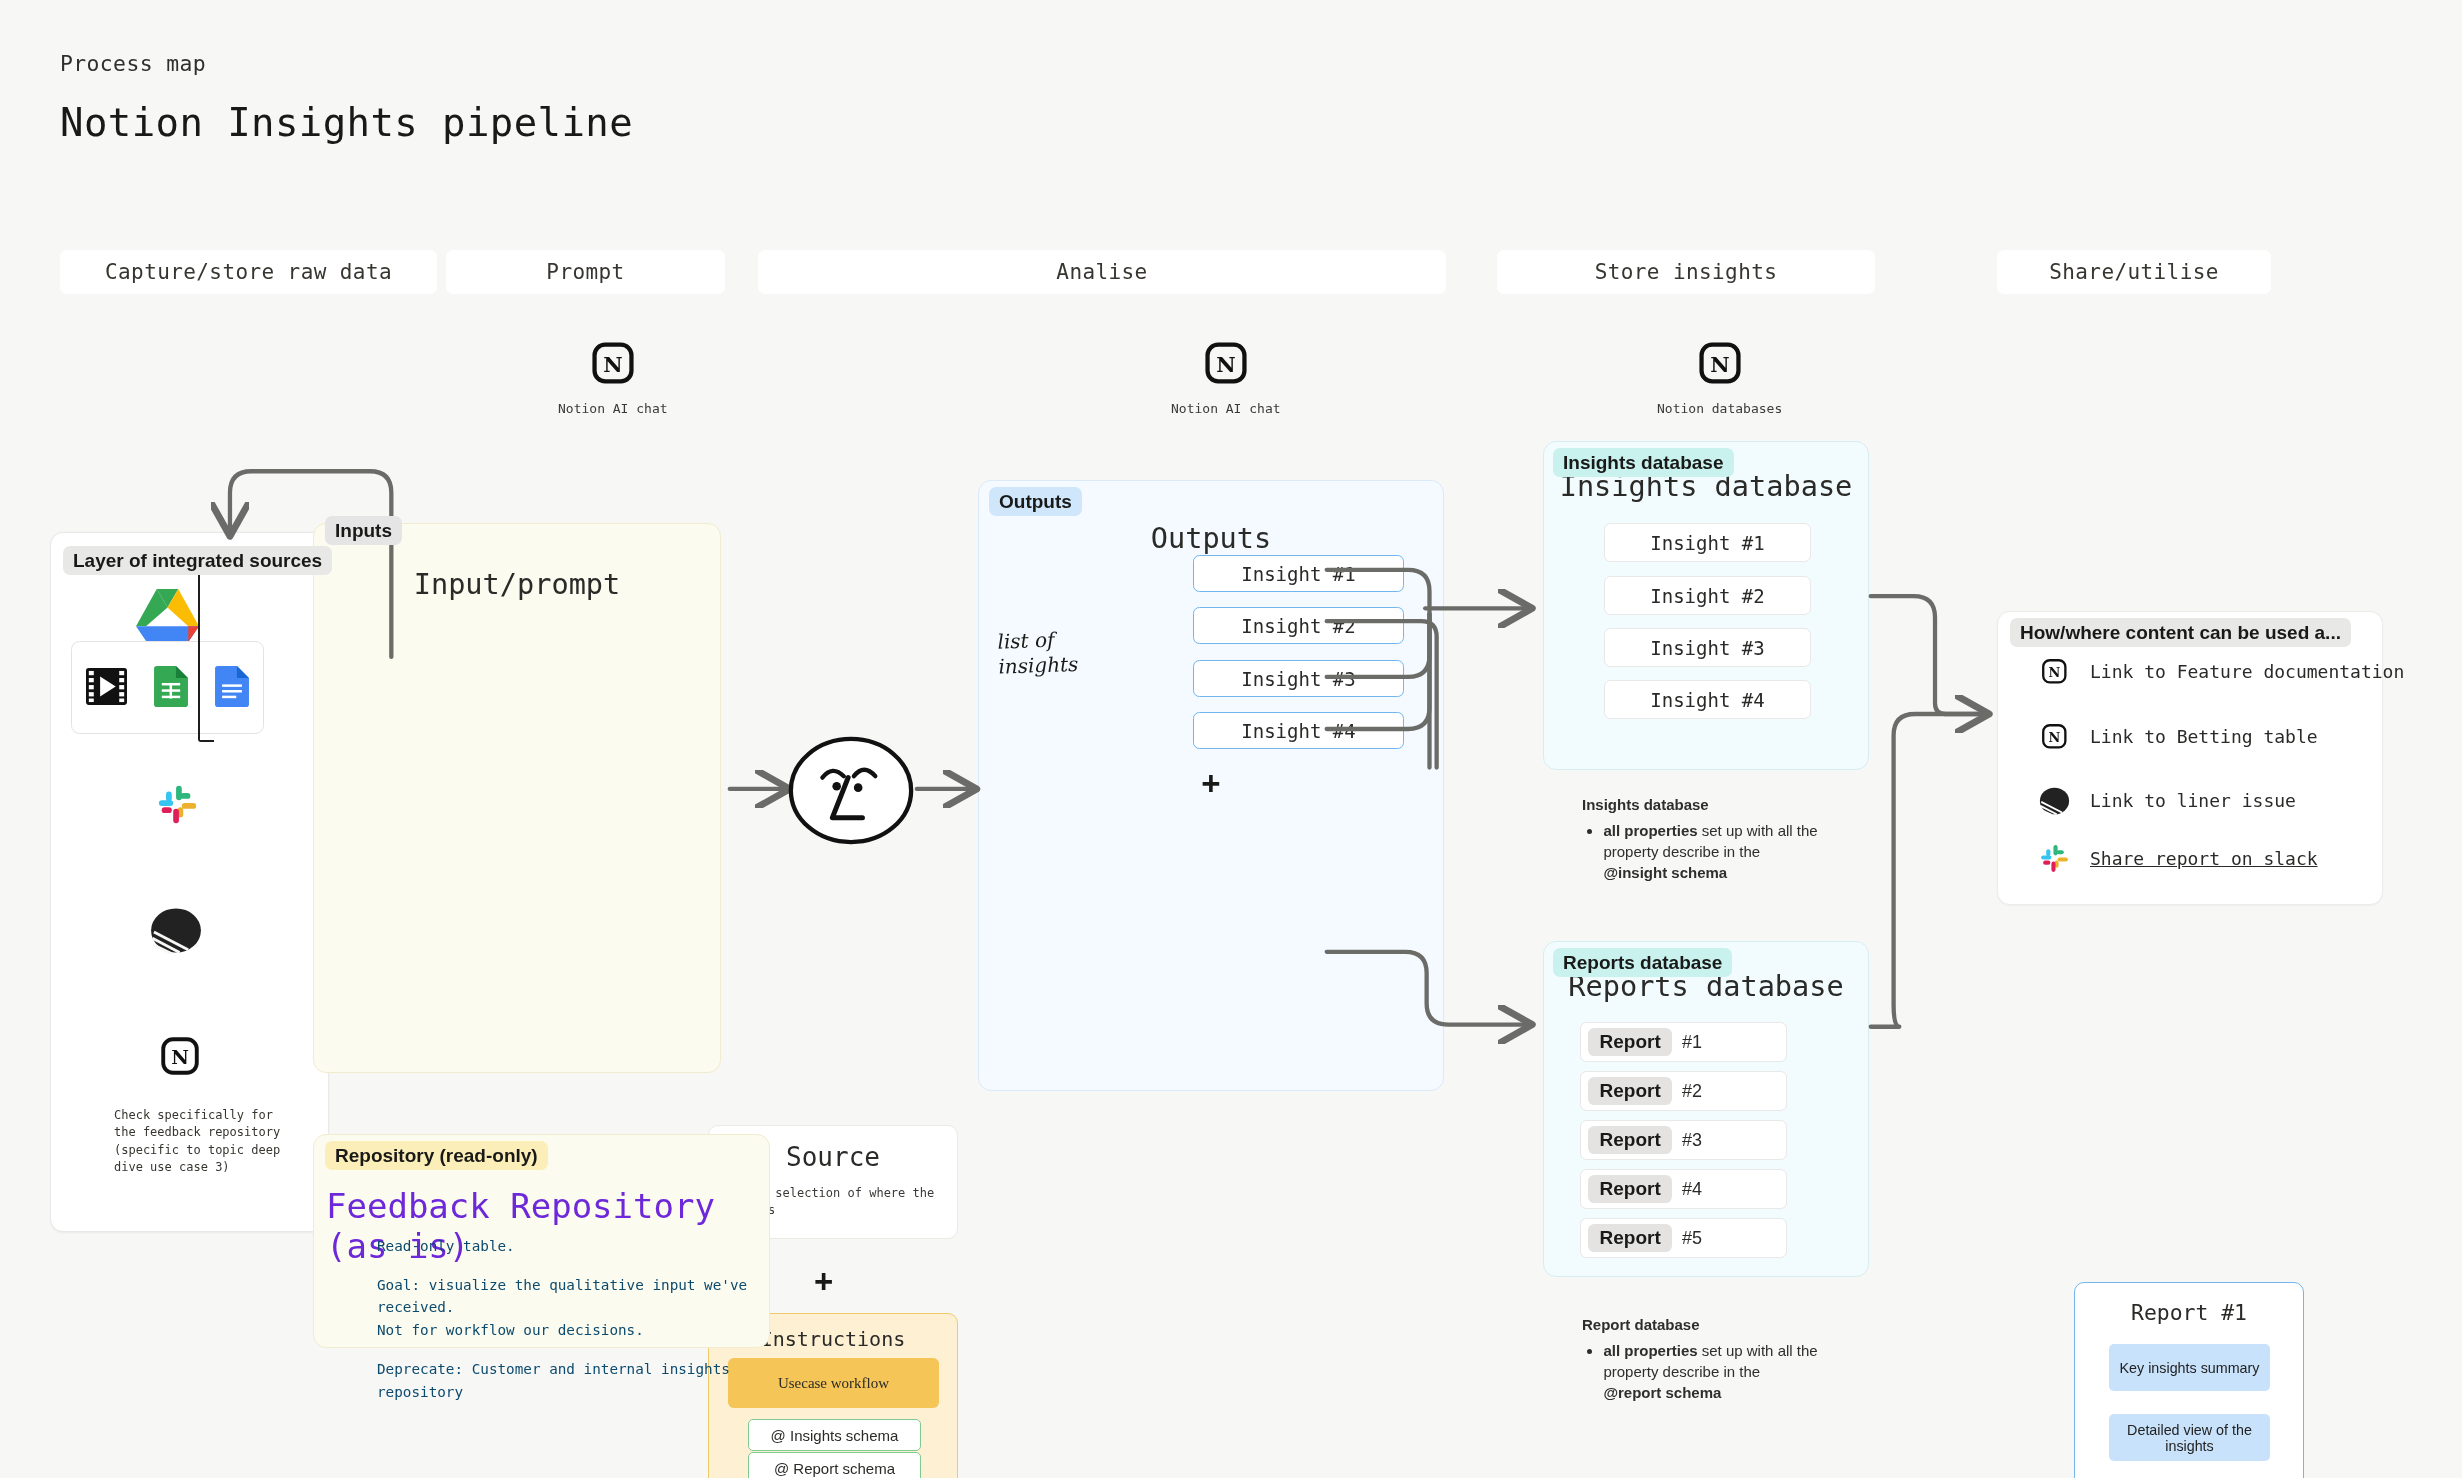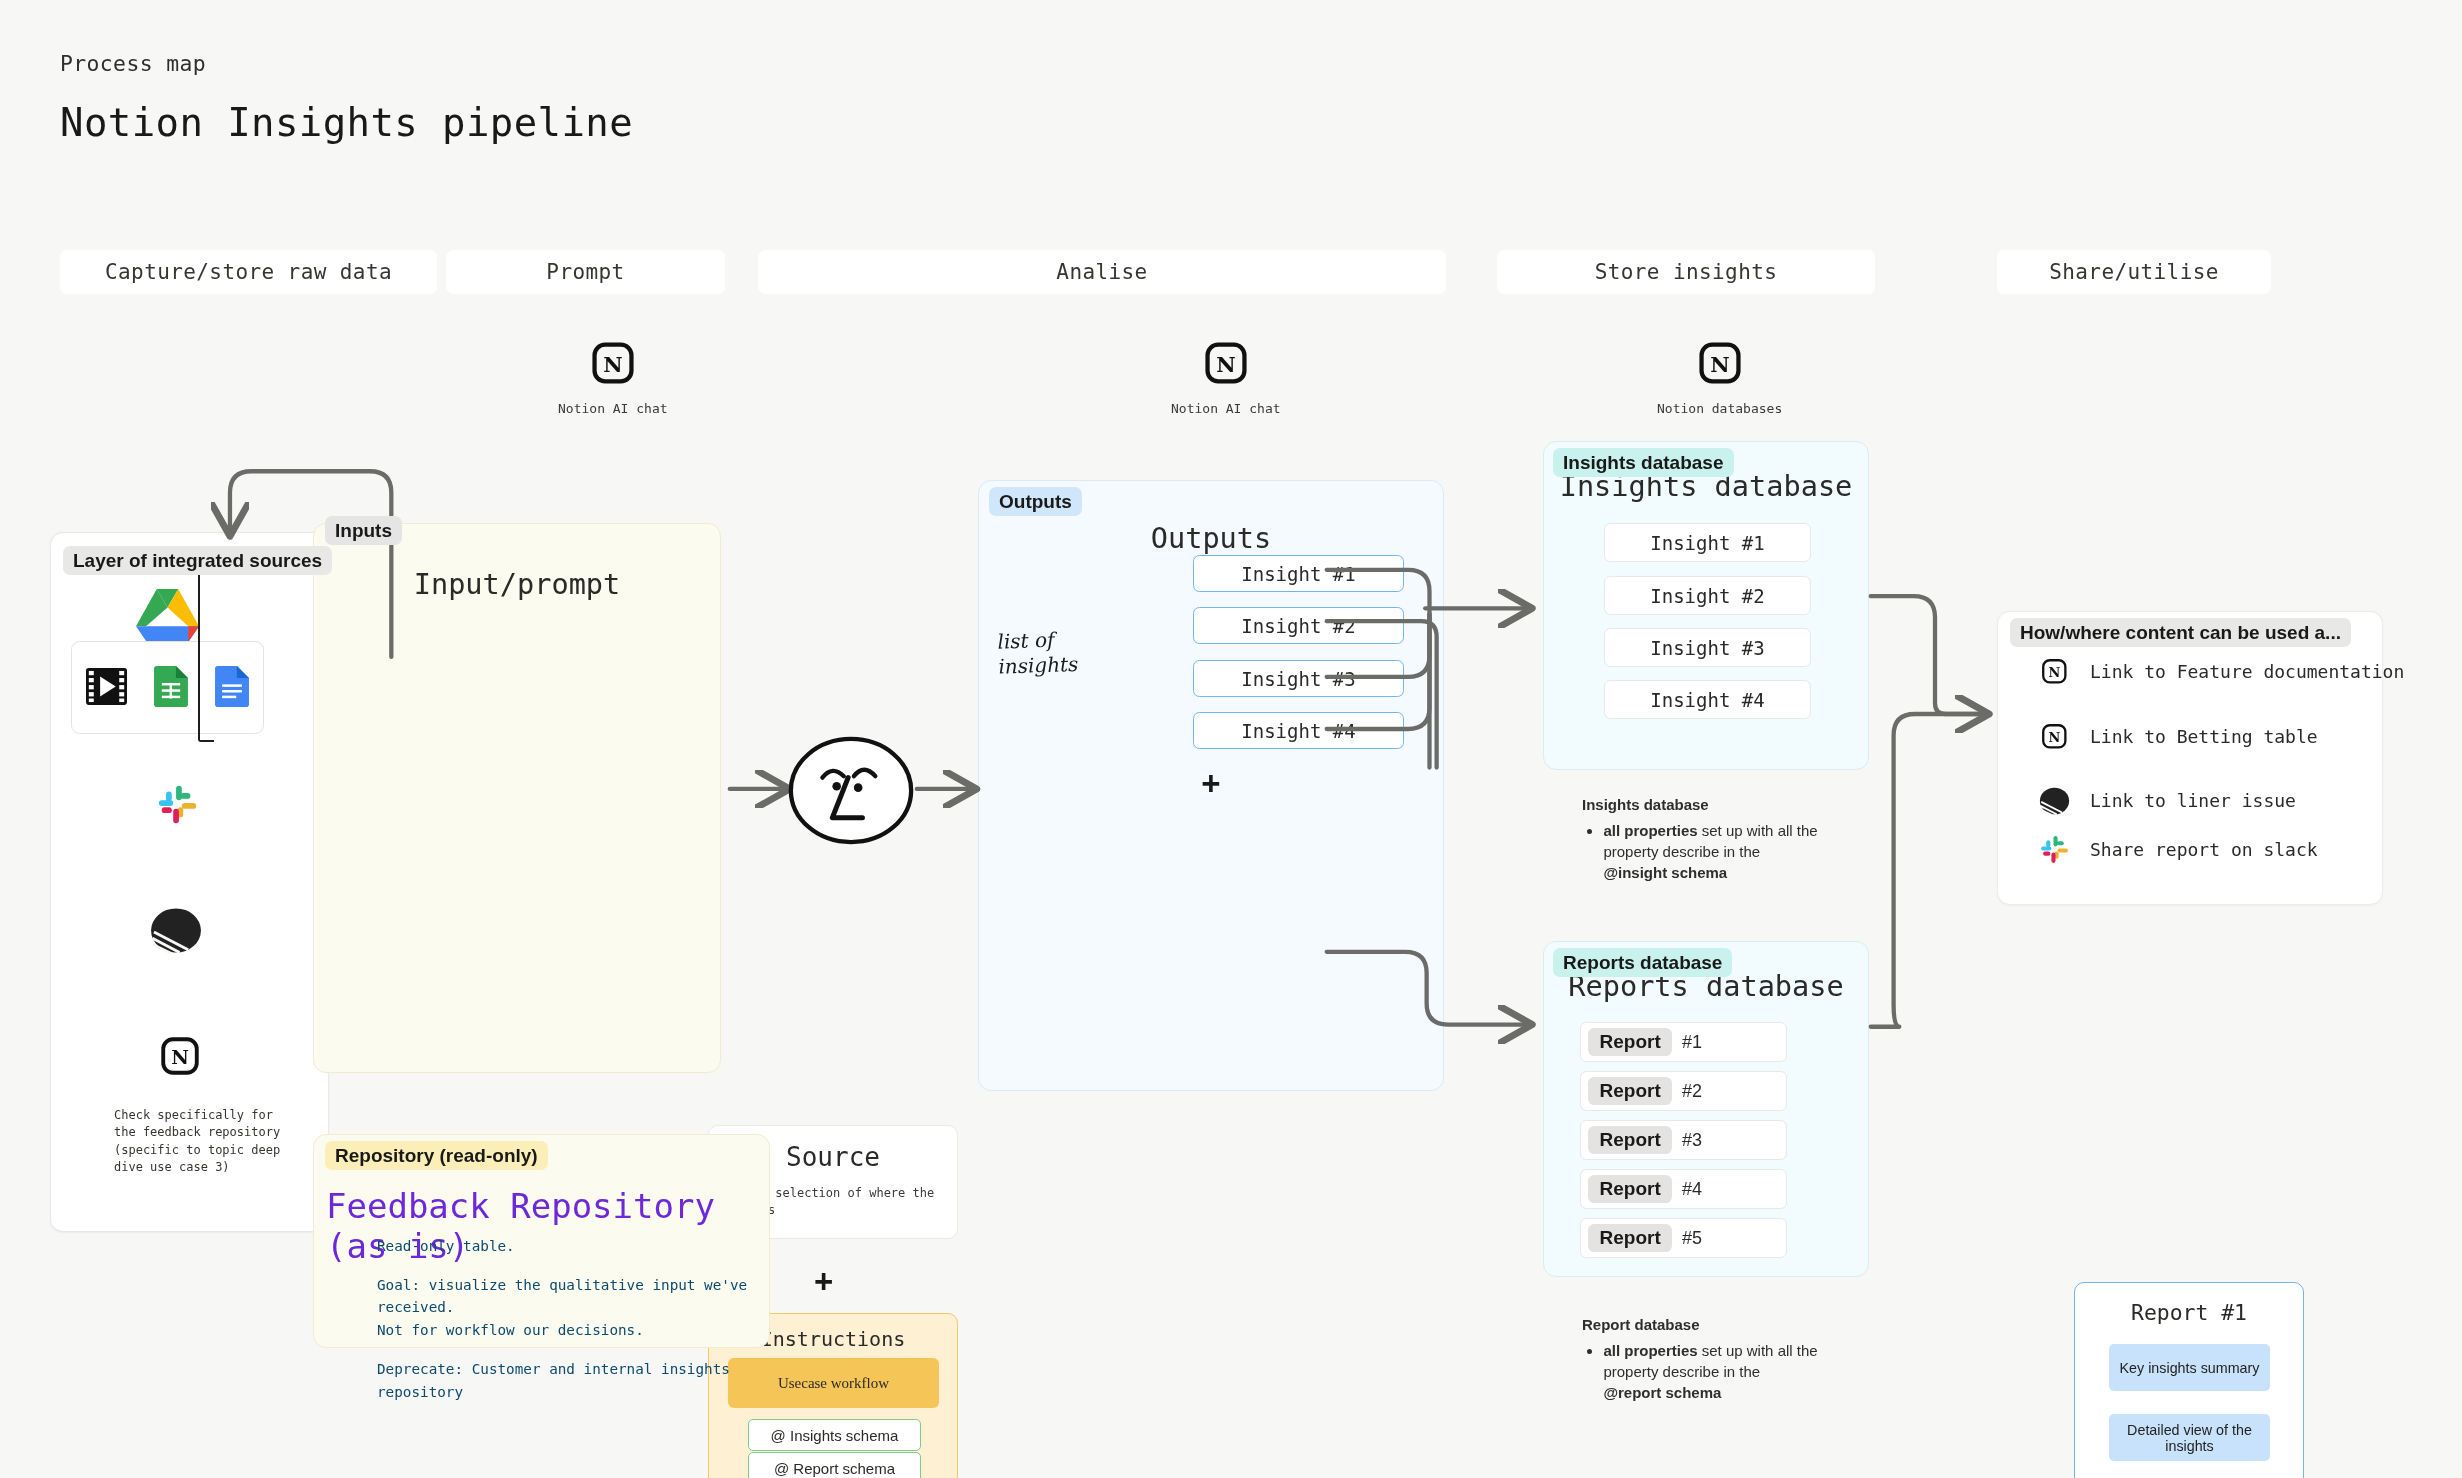--- a/index.html
+++ b/index.html
@@ -409,21 +409,21 @@
           <ellipse cx="35" cy="33" rx="33" ry="30" fill="#222"></ellipse>
           <g stroke="#fff" stroke-width="4">
             <line x1="3" y1="44" x2="40" y2="63"></line>
             <line x1="4" y1="53" x2="30" y2="65"></line>
             <line x1="5" y1="35" x2="52" y2="59"></line>
           </g>
         </svg>
     </span>
     <span class="mono">Link to liner issue</span>
   </div>
-  <div class="sharerow" style="top:222px;">
+  <div class="sharerow" style="top:231px;text-decoration:underline;">
     <span class="ic">
       <svg width="31" height="31" viewBox="0 0 60 60">
           <rect x="4" y="24" width="20" height="8" rx="4" fill="#36c5f0"></rect>
           <rect x="14" y="12" width="8" height="14" rx="4" fill="#36c5f0"></rect>
           <rect x="28" y="4" width="8" height="20" rx="4" fill="#2eb67d"></rect>
           <rect x="34" y="14" width="14" height="8" rx="4" fill="#2eb67d"></rect>
           <rect x="36" y="28" width="20" height="8" rx="4" fill="#ecb22e"></rect>
           <rect x="30" y="34" width="8" height="14" rx="4" fill="#ecb22e"></rect>
           <rect x="24" y="36" width="8" height="20" rx="4" fill="#e01e5a"></rect>
           <rect x="8" y="34" width="14" height="8" rx="4" fill="#e01e5a"></rect>

